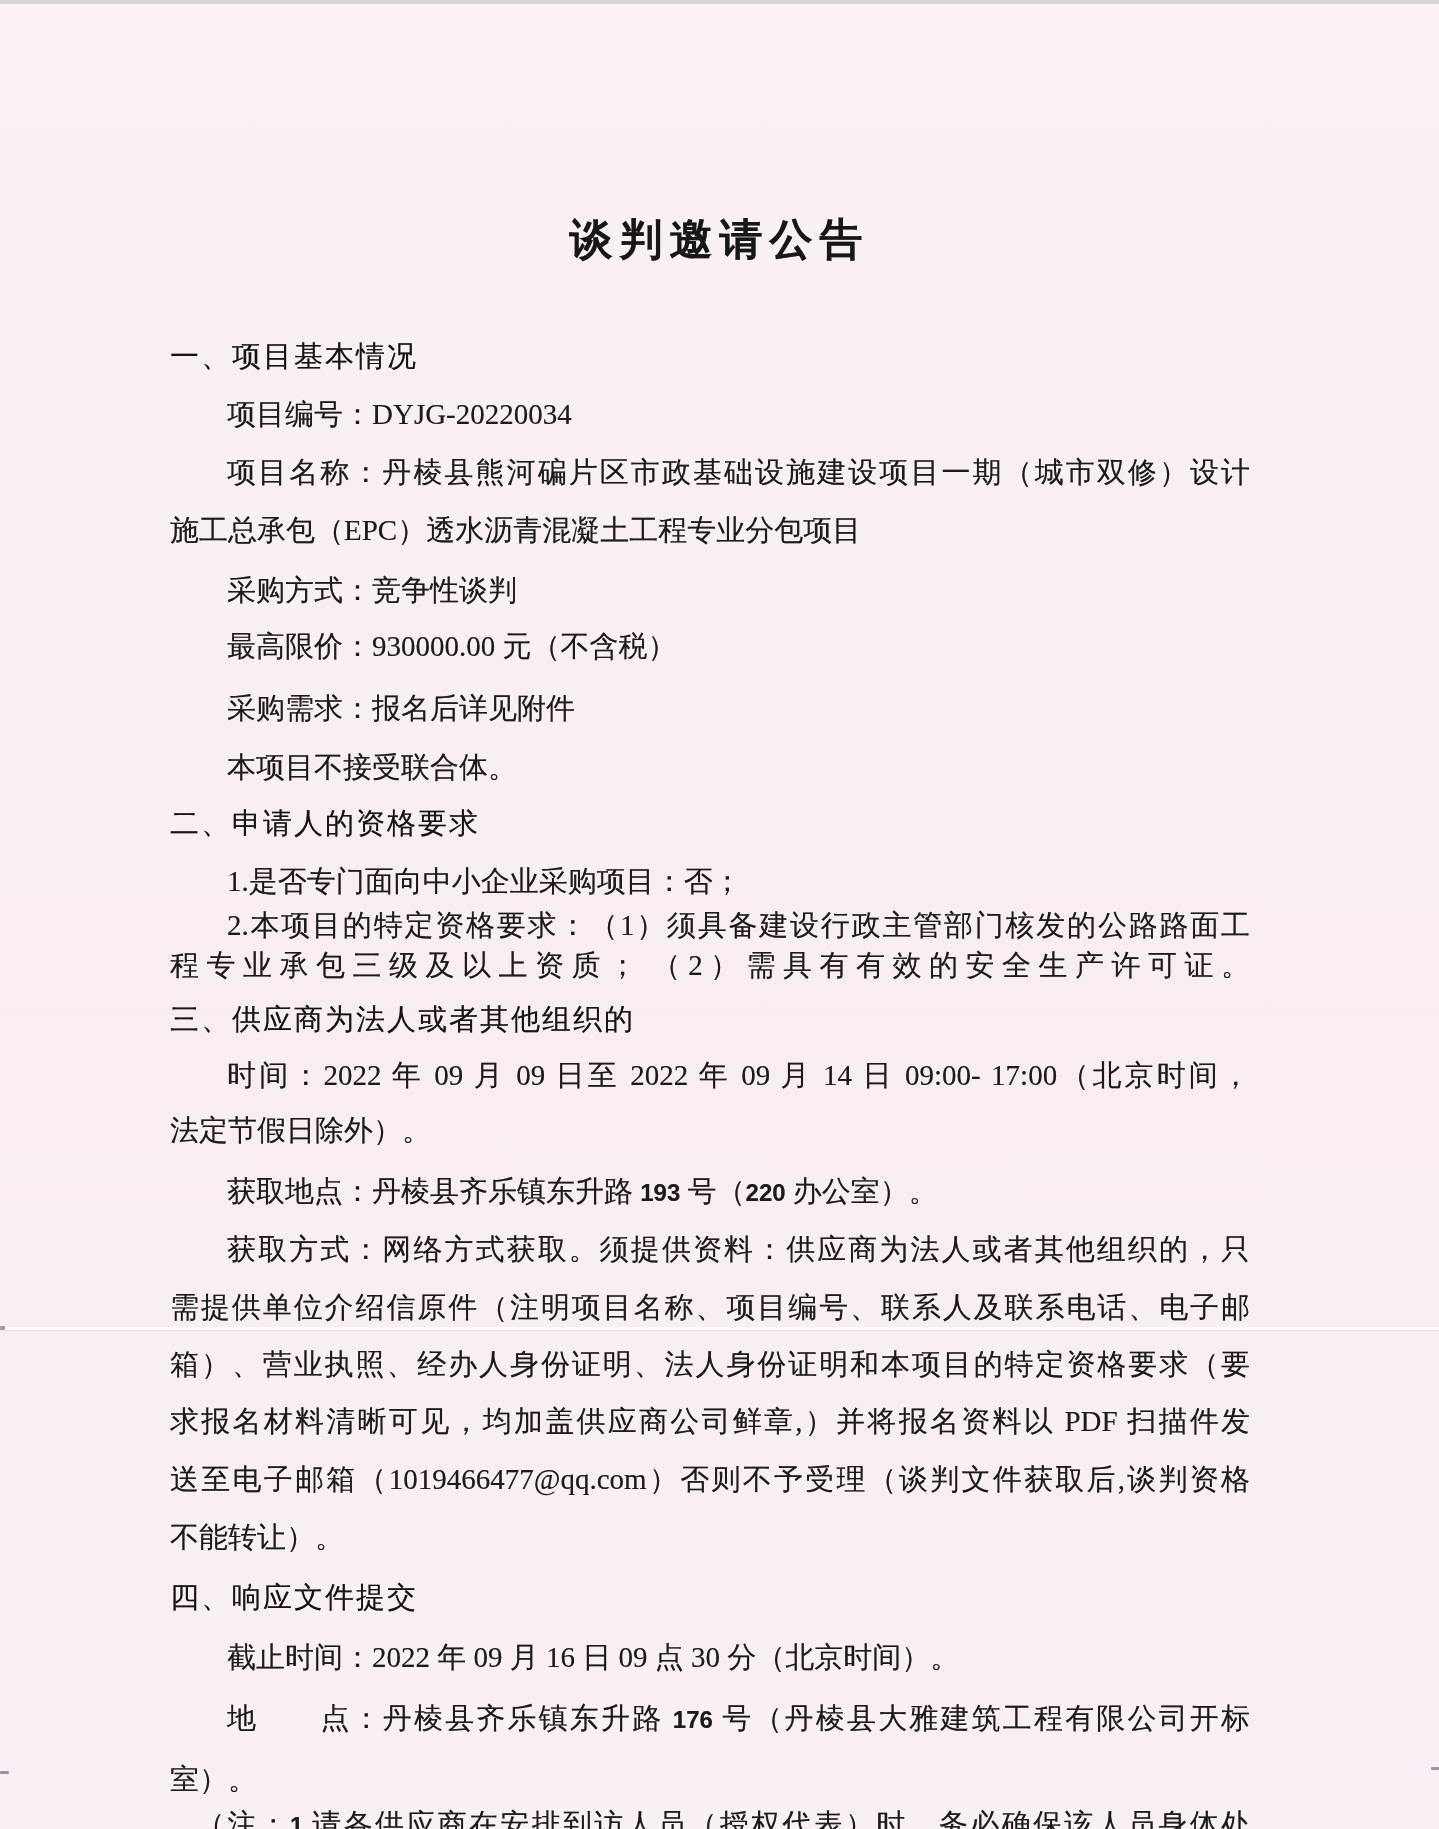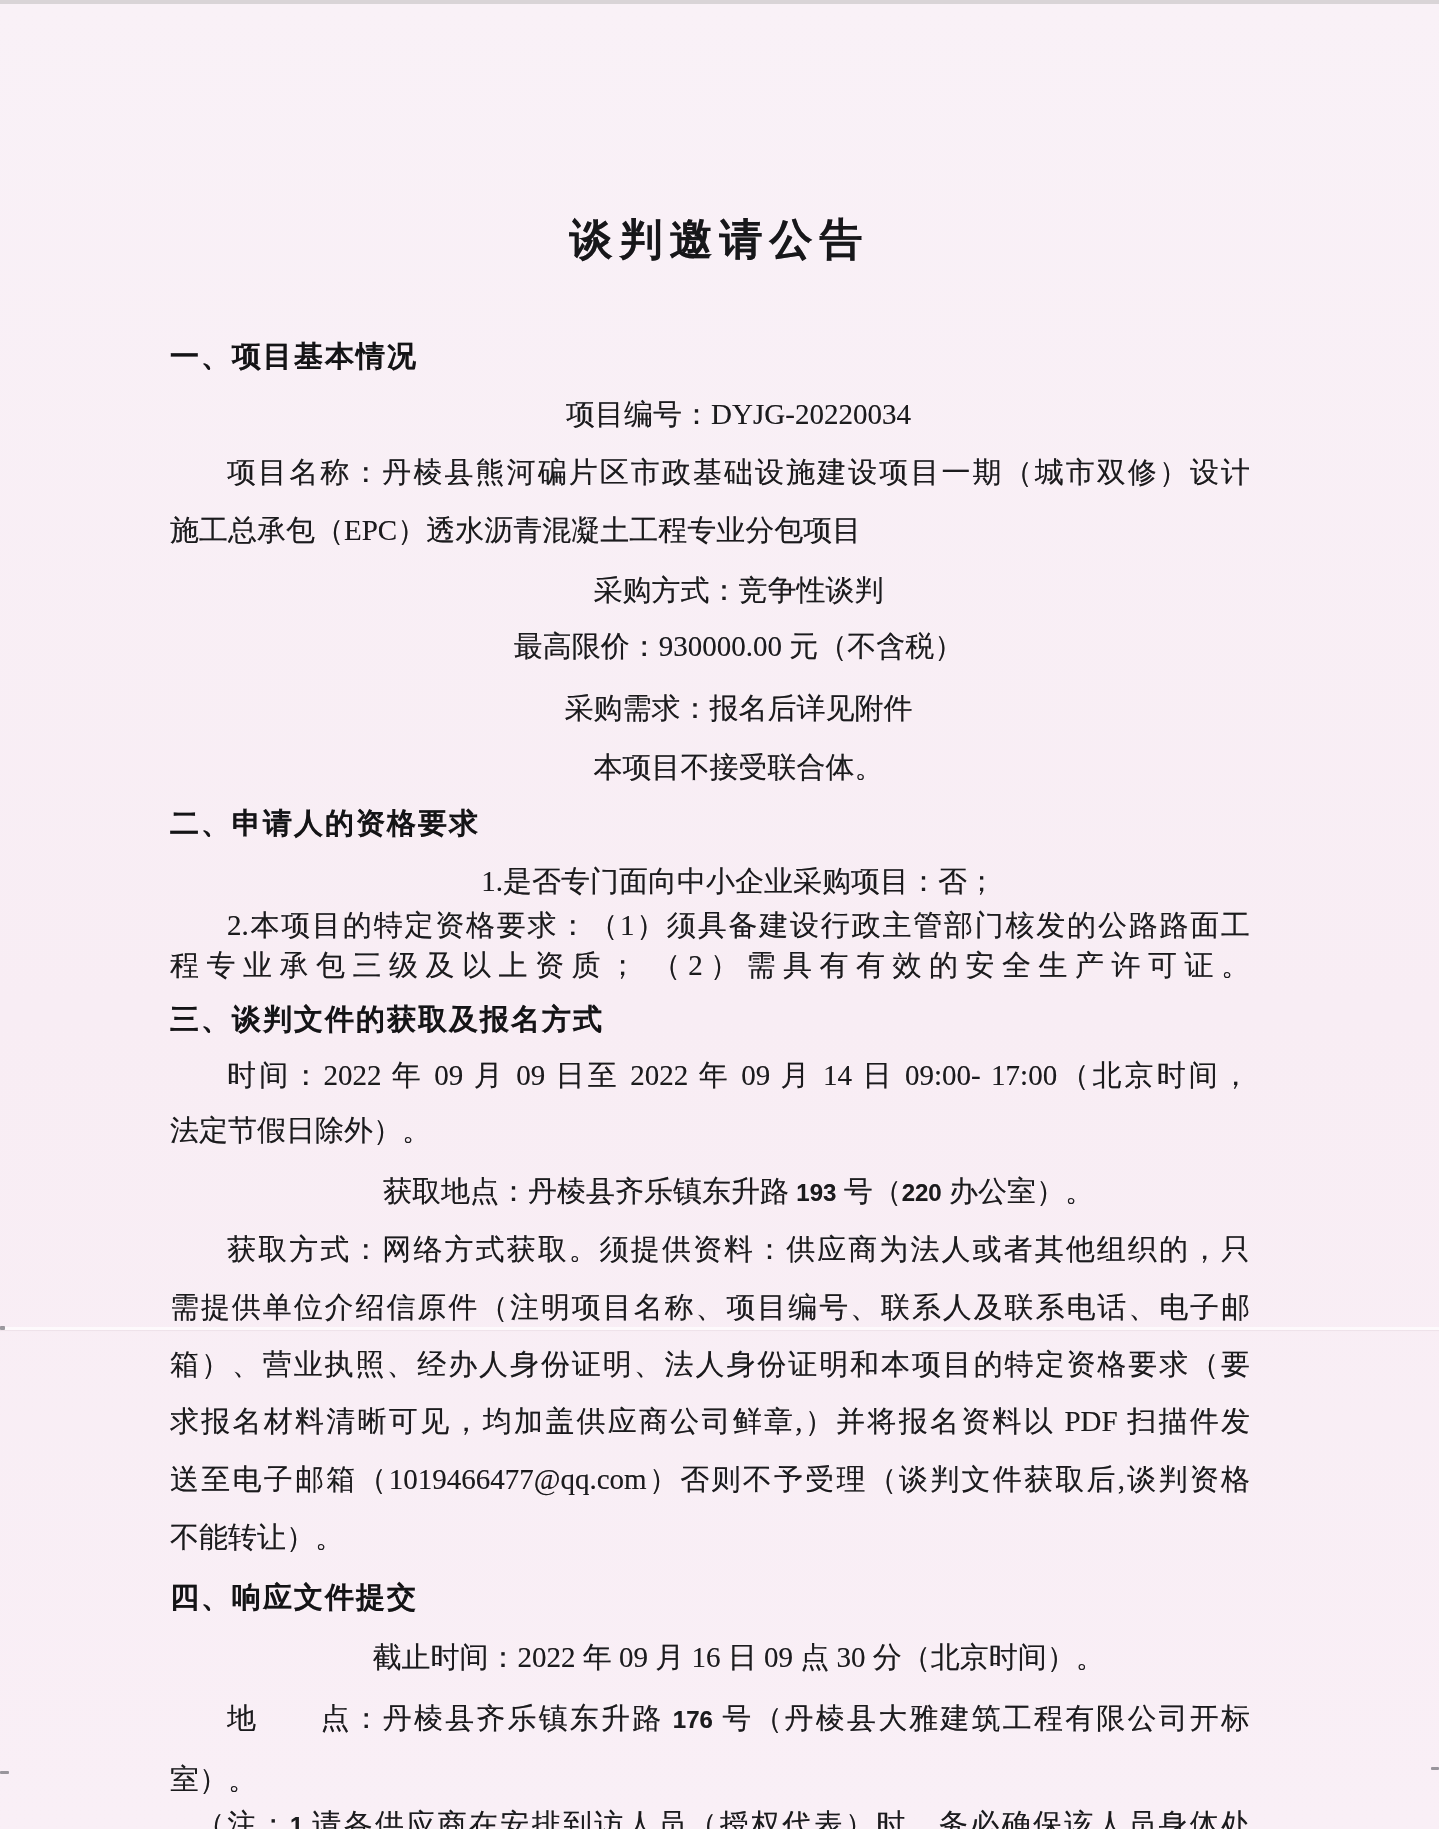--- a/index.html
+++ b/index.html
@@ -21,24 +21,24 @@
     text-shadow:0 0 .5px rgba(20,20,25,.55);
   }
   .ln{
     position:absolute;left:170px;width:1080px;
     font-size:29px;line-height:40px;
     white-space:pre-wrap;
     text-shadow:0 0 .4px rgba(20,20,25,.45);
   }
   .hd{
     font-family:"Liberation Sans","DejaVu Sans",sans-serif;
-    font-weight:700;color:#141416;letter-spacing:2px;
+    font-weight:400;color:#141416;letter-spacing:2px;
     text-shadow:0 0 .5px rgba(15,15,20,.5);
   }
-  .ind{text-indent:57px;text-align:center;}
+  .ind{text-indent:57px;}
   .ind-note{text-indent:26px;}
   .just{text-align:justify;text-align-last:justify;}
   .num{
     font-family:"Liberation Sans","DejaVu Sans",sans-serif;
     font-weight:700;font-size:24px;
   }
   .scan-band{
     position:absolute;left:0;width:1439px;height:3px;
     background:rgba(255,255,255,.72);
     box-shadow:0 1px 1px rgba(190,170,185,.18);
@@ -59,21 +59,21 @@
   <div class="ln ind" style="top:566px">采购方式：竞争性谈判</div>
   <div class="ln ind" style="top:622px">最高限价：930000.00 元（不含税）</div>
   <div class="ln ind" style="top:684px">采购需求：报名后详见附件</div>
   <div class="ln ind" style="top:743px">本项目不接受联合体。</div>
 
   <div class="ln hd" style="top:799px">二、申请人的资格要求</div>
   <div class="ln ind" style="top:857px">1.是否专门面向中小企业采购项目：否；</div>
   <div class="ln ind just" style="top:901px">2.本项目的特定资格要求：（1）须具备建设行政主管部门核发的公路路面工</div>
   <div class="ln just" style="top:941px">程专业承包三级及以上资质； （2）需具有有效的安全生产许可证。</div>
 
-  <div class="ln hd" style="top:995px">三、谈判文件的获取及报名方式</div>
+  <div class="ln hd" style="top:995px">三、供应商为法人或者其他组织的</div>
   <div class="ln ind just" style="top:1051px">时间：2022 年 09 月 09 日至 2022 年 09 月 14 日 09:00- 17:00（北京时间，</div>
   <div class="ln" style="top:1106px">法定节假日除外）。</div>
   <div class="ln ind" style="top:1167px"><span>获取地点：丹棱县齐乐镇东升路 </span><span class="num">193</span><span> 号（</span><span class="num">220</span><span> 办公室）。</span></div>
   <div class="ln ind just" style="top:1225px">获取方式：网络方式获取。须提供资料：供应商为法人或者其他组织的，只</div>
   <div class="ln just" style="top:1283px">需提供单位介绍信原件（注明项目名称、项目编号、联系人及联系电话、电子邮</div>
   <div class="ln just" style="top:1340px">箱）、营业执照、经办人身份证明、法人身份证明和本项目的特定资格要求（要</div>
   <div class="ln just" style="top:1397px">求报名材料清晰可见，均加盖供应商公司鲜章,）并将报名资料以 PDF 扫描件发</div>
   <div class="ln just" style="top:1455px">送至电子邮箱（1019466477@qq.com）否则不予受理（谈判文件获取后,谈判资格</div>
   <div class="ln" style="top:1513px">不能转让）。</div>
 

